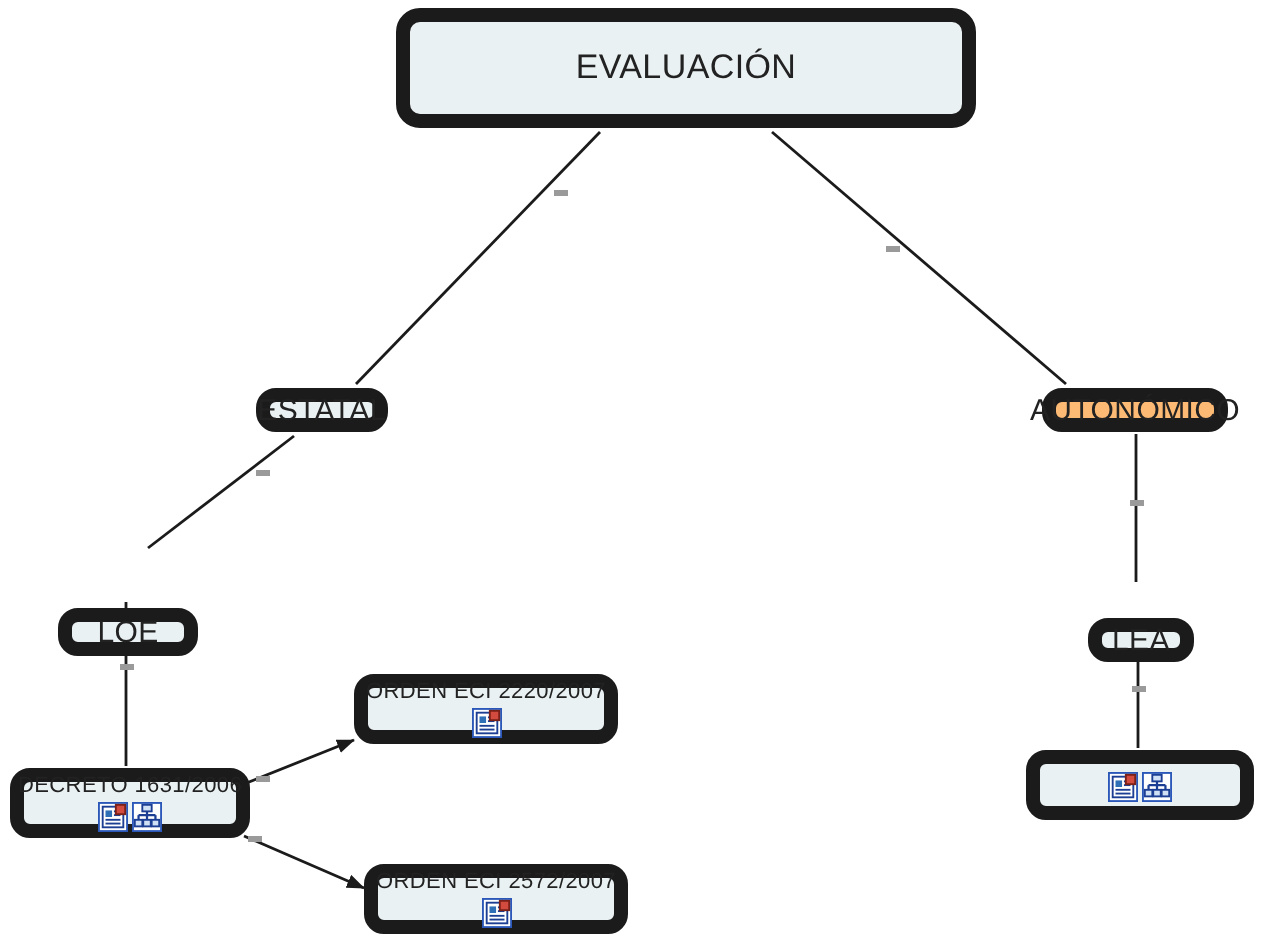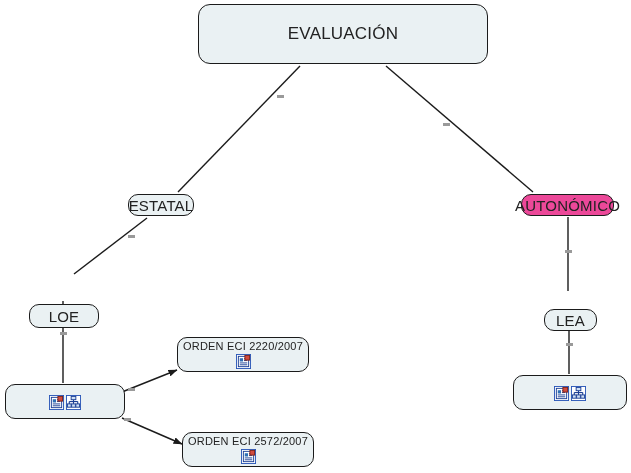--- a/index.html
+++ b/index.html
@@ -21,21 +21,21 @@
     position: absolute;
     left: 0;
     top: 0;
     width: 631px;
     height: 473px;
   }
   .node {
     position: absolute;
     box-sizing: border-box;
     background: #eaf1f3;
-    border: 1px solid #8b5cf6;
+    border: 7px solid #8b5cf6;
     border-radius: 10px;
     display: flex;
     flex-direction: column;
     align-items: center;
     justify-content: center;
     color: #222222;
     text-align: center;
     z-index: 5;
   }
   .node-label {
@@ -108,30 +108,31 @@
       <div class="edge-tick" style="left: 566px; top: 343px; background: rgb(154, 154, 154);"></div>
     </div>
 
   <div id="nodes-group">
       <div class="node node-root" style="left: 198px; top: 4px; width: 290px; height: 60px; background: rgb(234, 241, 243); border-color: rgb(27, 27, 27);">
         <div class="node-label">EVALUACIÓN</div>
       </div>
       <div class="node node-mid" style="left: 128px; top: 194px; width: 66px; height: 22px; background: rgb(234, 241, 243); border-color: rgb(27, 27, 27);">
         <div class="node-label">ESTATAL</div>
       </div>
-      <div class="node node-mid" style="left: 521px; top: 194px; width: 93px; height: 22px; background: #ec4899; border-color: rgb(27, 27, 27);">
+      <div class="node node-mid" style="left: 521px; top: 194px; width: 93px; height: 22px; background: #fdba74; border-color: rgb(27, 27, 27);">
         <div class="node-label">AUTONÓMICO</div>
       </div>
       <div class="node node-mid" style="left: 29px; top: 276px; width: 70px; height: 24px; background: rgb(234, 241, 243); border-color: rgb(27, 27, 27); margin-top: 28px;">
         <div class="node-label">LOE</div>
       </div>
       <div class="node node-mid" style="left: 544px; top: 309px; width: 53px; height: 22px; background: rgb(234, 241, 243); border-color: rgb(27, 27, 27);">
         <div class="node-label">LEA</div>
       </div>
       <div class="node node-doc" style="left: 5px; top: 384px; width: 120px; height: 35px; background: rgb(234, 241, 243); border-color: rgb(27, 27, 27);">
+        <div class="node-label">DECRETO 1631/2006</div>
         <div class="icon-row">
           <span style="line-height: 0;">
             <svg class="mini-icon" viewBox="0 0 16 16" width="15" height="15">
               <rect x="0.5" y="0.5" width="15" height="15" fill="#ffffff" stroke="#2b58b8" stroke-width="1"></rect>
               <rect x="2.5" y="2.5" width="11" height="11" fill="#ffffff" stroke="#1c3f94" stroke-width="1"></rect>
               <rect x="4" y="4.5" width="3.5" height="3.5" fill="#2f6fb5"></rect>
               <line x1="8.5" y1="5" x2="12" y2="5" stroke="#1c3f94" stroke-width="1"></line>
               <line x1="8.5" y1="7" x2="12" y2="7" stroke="#1c3f94" stroke-width="1"></line>
               <line x1="4" y1="9.5" x2="12" y2="9.5" stroke="#1c3f94" stroke-width="1"></line>
               <line x1="4" y1="11.5" x2="12" y2="11.5" stroke="#1c3f94" stroke-width="1"></line>

